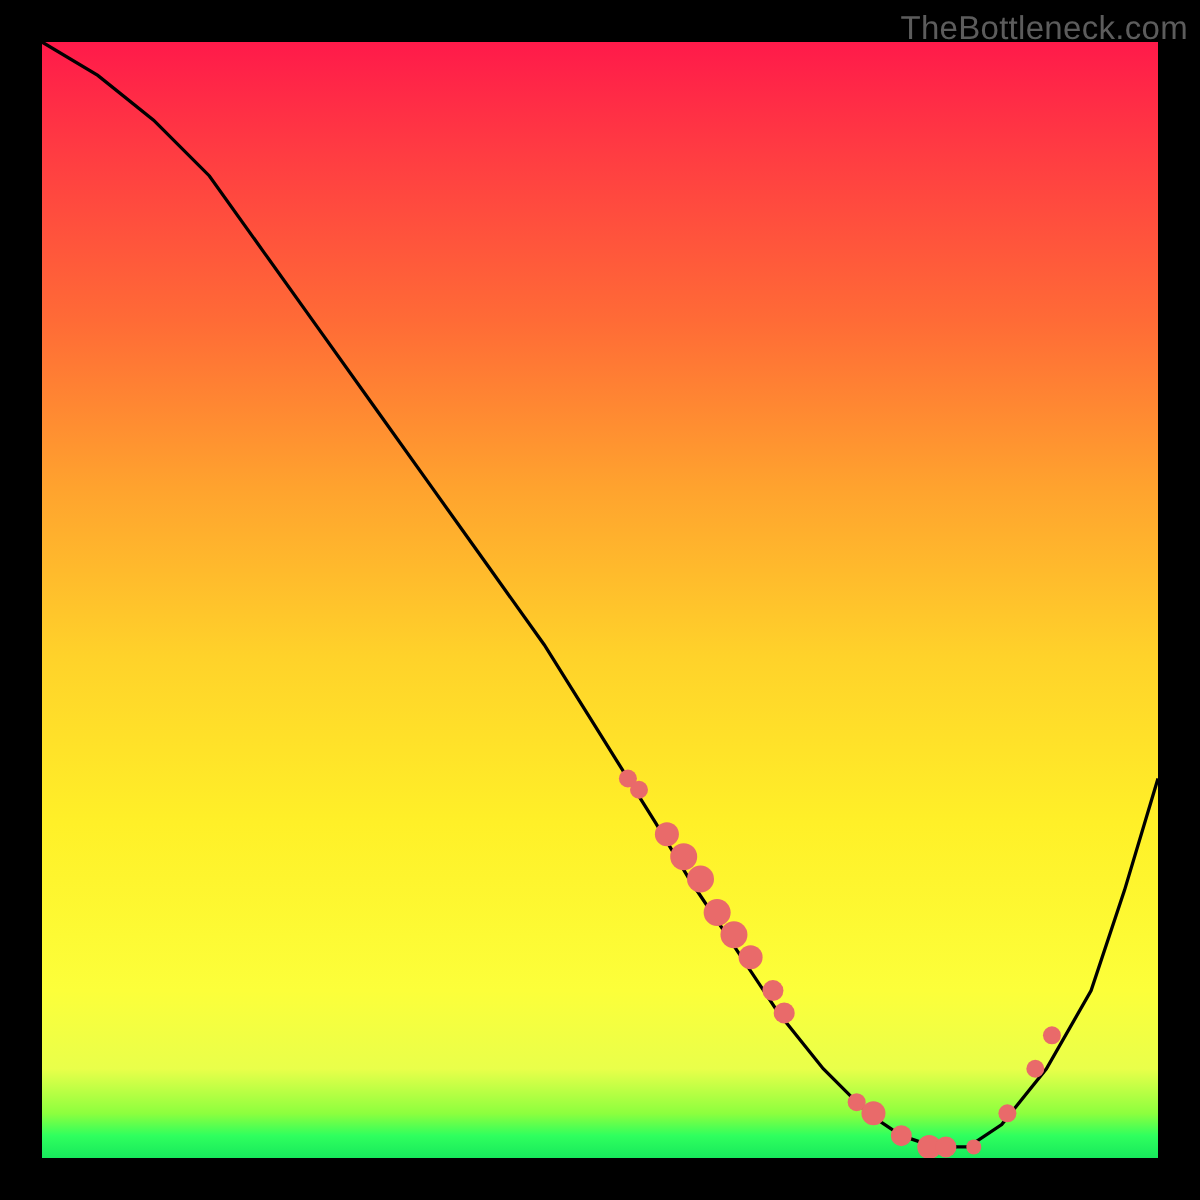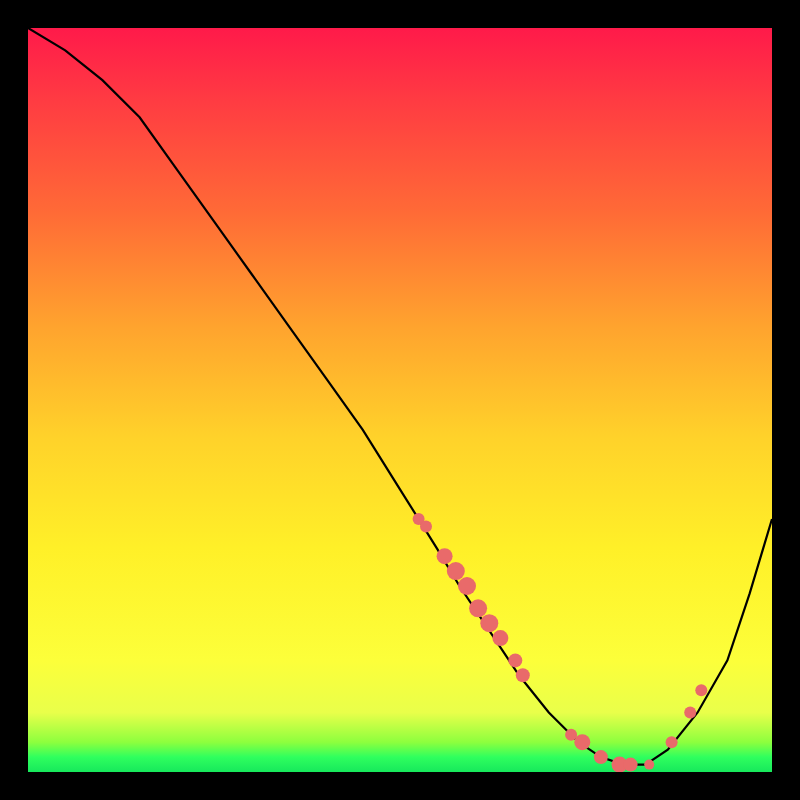--- a/index.html
+++ b/index.html
@@ -69,20 +69,21 @@
   }
   svg circle.dot {
     fill: #e96a6a;
     stroke: none;
   }
 </style>
 </head>
 <body>
 
 <div class="frame">
+  <div class="watermark">TheBottleneck.com</div>
   <div class="plot-area">
     <div class="gradient-bg"></div>
     <svg class="curve-layer" viewBox="0 0 744 744" preserveAspectRatio="none">
       <path class="curve" id="curve-path" d="M0.0 0.0 L37.2 22.3 L74.4 52.1 L111.6 89.3 L148.8 141.4 L186.0 193.4 L223.2 245.5 L260.4 297.6 L297.6 349.7 L334.8 401.8 L372.0 461.3 L409.2 520.8 L431.5 558.0 L461.3 602.6 L491.0 647.3 L520.8 684.5 L550.6 714.2 L572.9 729.1 L595.2 736.6 L617.5 736.6 L639.8 721.7 L669.6 684.5 L699.4 632.4 L721.7 565.4 L744.0 491.0"></path>
       <g id="markers-group">
           <circle class="dot" cx="390.6" cy="491.0" r="6"></circle>
           <circle class="dot" cx="398.0" cy="498.5" r="6"></circle>
           <circle class="dot" cx="416.6" cy="528.2" r="8"></circle>
           <circle class="dot" cx="427.8" cy="543.1" r="9"></circle>
           <circle class="dot" cx="439.0" cy="558.0" r="9"></circle>

